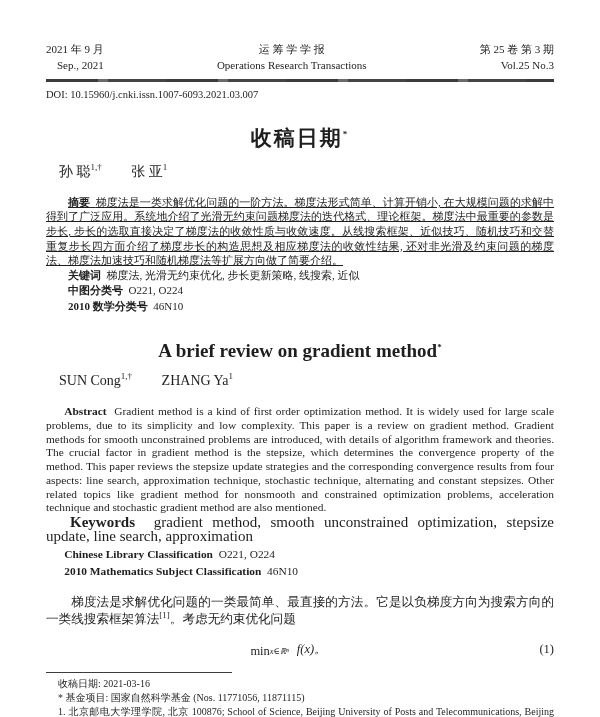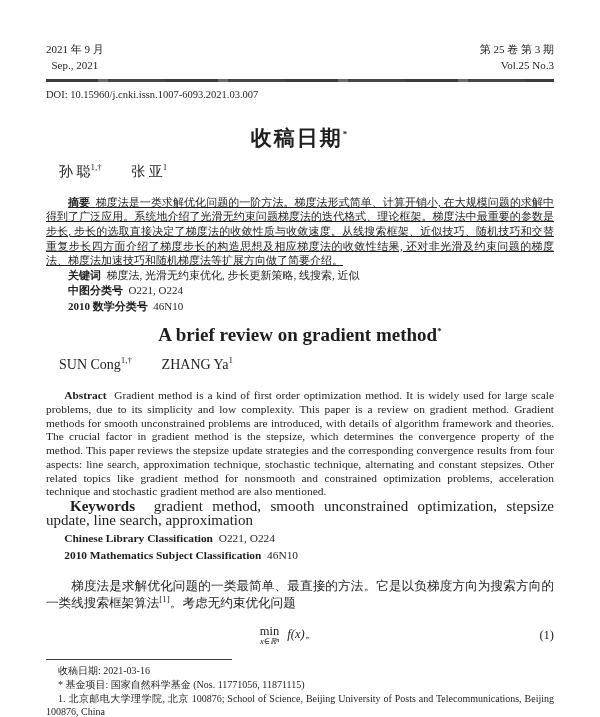--- a/index.html
+++ b/index.html
@@ -5,66 +5,70 @@
   html,body{margin:0;padding:0;}
   body{
     width:600px;height:717px;overflow:hidden;box-sizing:border-box;
     background:#ffffff;color:#1e1e1e;
     font-family:"Liberation Serif","DejaVu Serif",serif;
     padding:0 46px;
   }
   
   .jheader{display:flex;justify-content:space-between;margin-top:42px;font-size:11px;line-height:1.45;}
   .jheader .col{display:flex;flex-direction:column;}
-  .col.left{text-align:center;}
+  .col.left{text-align:right;}
   .col.center{text-align:center;}
   .col.right{text-align:right;}
   .head-rule{
     margin-top:5px;height:3px;
     background:repeating-linear-gradient(90deg,#3c3c3c 0 52px,#6b6b6b 52px 62px,#454545 62px 120px);
   }
   .doi{font-size:10.5px;margin-top:7px;}
   
   .cn-title{text-align:center;font-size:21px;font-weight:bold;margin-top:24px;letter-spacing:2px;}
-  .en-title{text-align:center;font-size:19px;font-weight:bold;margin-top:10px;}
+  .en-title{text-align:center;font-size:19px;font-weight:bold;margin-top:26px;}
   .authors{margin-top:11px;font-size:14px;}
   .authors .author{margin:0 13px;}
   sup,.sup{font-size:9px;vertical-align:super;line-height:0;}
   
   .abs{font-size:11px;line-height:14.6px;text-align:justify;margin-top:14px;text-decoration:underline;}
   .abs .lead{font-weight:bold;}
   .indent2{text-indent:2em;}
   .meta-line{font-size:11px;line-height:15.5px;margin-left:2em;}
   .meta-line .lead{font-weight:bold;}
   .en-abs{font-size:11.4px;line-height:13.7px;text-align:justify;margin-top:16px;text-indent:1.6em;}
   .en-kw{font-size:15px;line-height:13.7px;text-align:justify;margin-top:1px;text-indent:1.6em;}
   .en-meta{font-size:11.4px;line-height:16.5px;margin-left:1.6em;}
   .en-meta .lead{font-weight:bold;}
   .gap-s{margin-top:3px;}
   
   .body-par{font-size:12.6px;line-height:17px;text-align:justify;margin-top:15px;text-indent:2em;}
   .equation{display:flex;align-items:center;margin-top:13px;font-size:12.5px;}
   .eq-center{flex:1;text-align:center;}
-  .eq-min{display:inline-flex;flex-direction:column;vertical-align:middle;margin-right:5px;margin-left:17px;}
+  .eq-min{display:inline-flex;flex-direction:row;align-items:center;vertical-align:middle;margin-right:5px;margin-left:17px;}
   .eq-sub{font-size:8.5px;line-height:8px;font-style:italic;}
   .eq-op{line-height:12px;}
   .eq-expr{font-style:italic;}
   .eq-num{width:40px;text-align:right;}
   
   .foot-rule{width:186px;border-top:1.5px solid #3c3c3c;margin-top:14px;}
   .footnotes{font-size:10px;line-height:13px;margin-top:4px;text-align:justify;}
   .footnotes p{margin:0 0 1px 0;text-indent:1.2em;}
 </style>
 </head>
 <body>
 
 <div class="jheader">
   <div class="col left">
     <span>2021 年 9 月</span>
     <span>Sep., 2021</span>
+  </div>
+  <div class="col center">
+    <span>运 筹 学 学 报</span>
+    <span>Operations Research Transactions</span>
   </div>
   <div class="col right">
     <span>第 25 卷 第 3 期</span>
     <span>Vol.25  No.3</span>
   </div>
 </div>
 <div class="head-rule"></div>
 
 <div class="doi">DOI: 10.15960/j.cnki.issn.1007-6093.2021.03.007</div>
 

